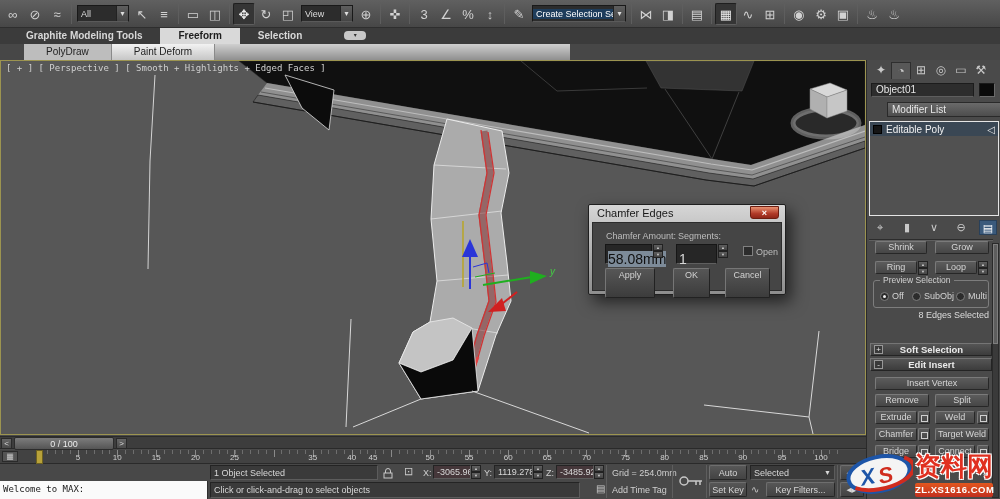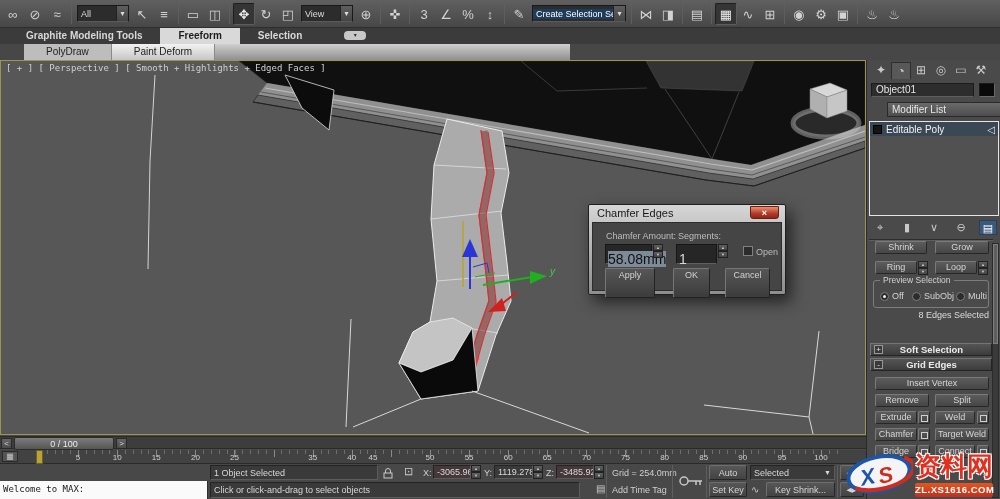--- a/index.html
+++ b/index.html
@@ -393,21 +393,21 @@
         </span>
     </div>
     <div class="sel-status">8 Edges Selected</div>
 
     <div class="rollout" style="top:283px">
       <span class="exp">+</span>
       <span class="rtitle">Soft Selection</span>
     </div>
     <div class="rollout" style="top:298px">
       <span class="exp">-</span>
-      <span class="rtitle">Grid Edges</span>
+      <span class="rtitle">Edit Insert</span>
     </div>
 
     <div class="pbtn" style="left:8px;top:317px;width:114px">Insert Vertex</div>
 
     <div class="pbtn" style="left:8px;top:334px;width:54px">Remove</div>
     <div class="pbtn" style="left:68px;top:334px;width:54px">Split</div>
 
     <div class="pbtn" style="left:8px;top:351px;width:42px">Extrude</div>
     <div class="sbox" style="left:51px;top:351px"></div>
     <div class="pbtn" style="left:68px;top:351px;width:40px">Weld</div>
@@ -518,21 +518,21 @@
     <div class="sdivider" style="left:706px;top:1px;height:33px"></div>
 
     <div class="skbtn" style="left:709px;top:1px;width:38px;height:15px;line-height:14px">Auto Key</div>
     <div class="skbtn" style="left:709px;top:18px;width:38px;height:15px;line-height:14px">Set Key</div>
 
     <div class="sfield" style="left:750px;top:1px;width:85px;height:15px">
       <span style="flex:1">Selected</span>
       <span style="font-size:7px">▼</span>
     </div>
     <span style="position:absolute;left:751px;top:20px;font-size:10px;color:#c8c8c8">∿</span>
-    <div class="skbtn" style="left:766px;top:18px;width:69px;height:15px;line-height:14px">Key Shrink...</div>
+    <div class="skbtn" style="left:766px;top:18px;width:69px;height:15px;line-height:14px">Key Filters...</div>
 
     <div class="sdivider" style="left:837px;top:1px;height:33px"></div>
     <div class="skbtn" style="left:840px;top:1px;width:24px;height:15px;line-height:14px;font-size:7px">◀◀</div>
     <div class="skbtn" style="left:840px;top:18px;width:24px;height:15px;line-height:14px;font-size:7px">◀▶</div>
   </div>
 
   <div class="watermark">
     <svg width="68" height="46">
       <g transform="rotate(-12 34 25)">
         <ellipse cx="34" cy="25" rx="31" ry="17" fill="#f4f4f4"></ellipse>

